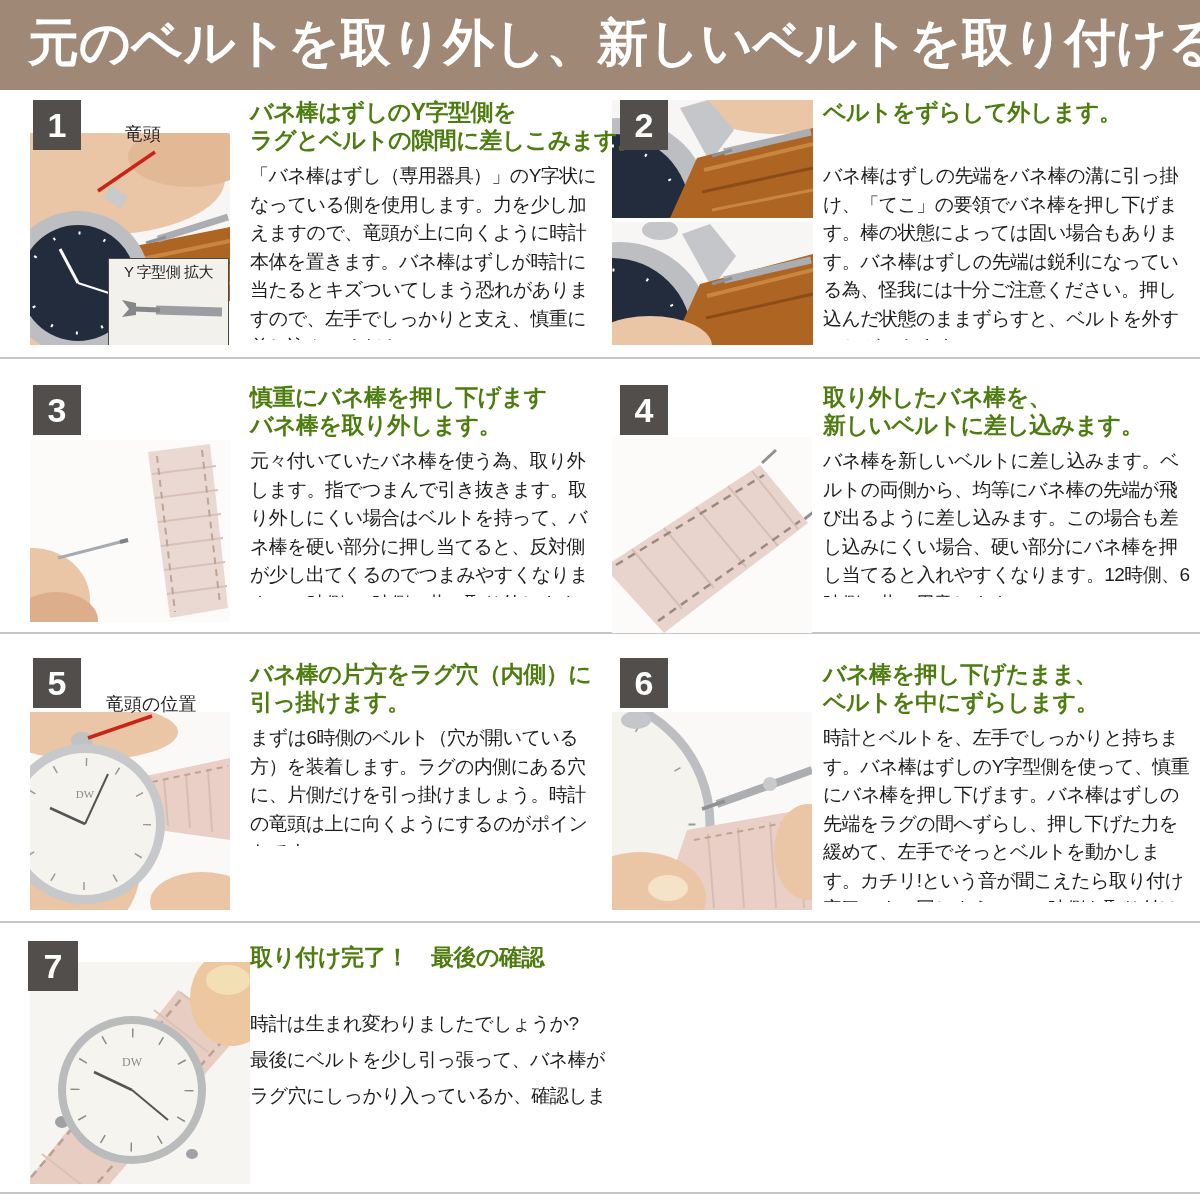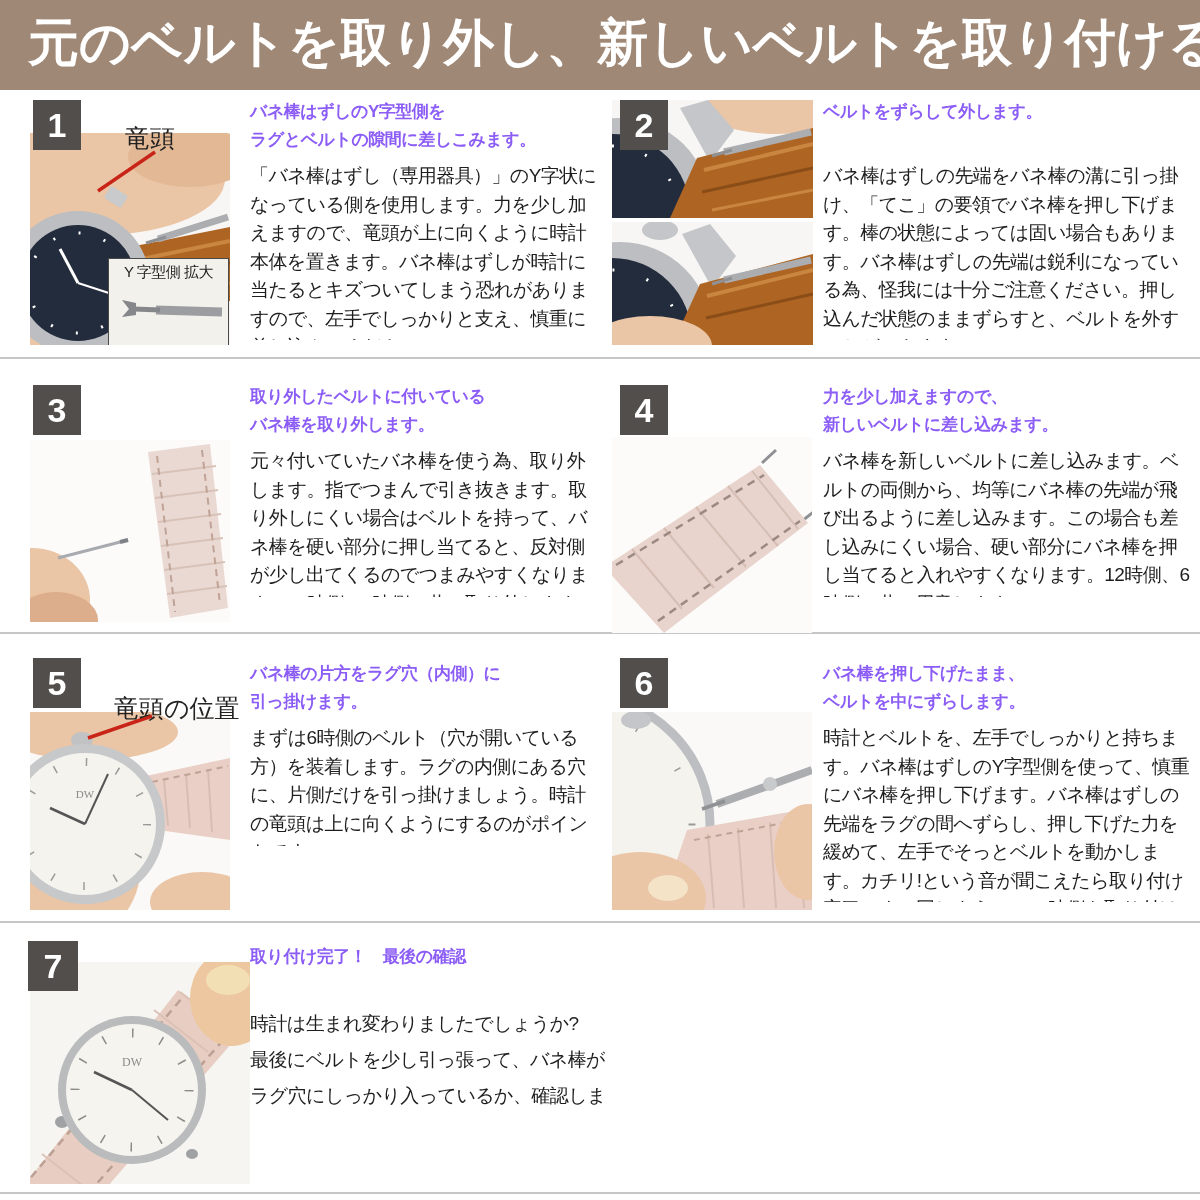--- a/index.html
+++ b/index.html
@@ -17,29 +17,29 @@
     font-size:51px; font-weight:bold; color:#ffffff; white-space:nowrap; letter-spacing:0;
   }
   .divider { position:absolute; left:0; width:1200px; height:2px; background:#c6c6c6; }
   .num {
     position:absolute; width:48px; height:50px; background:#514E4B; z-index:5;
     color:#fff; font-size:34px; font-weight:bold; text-align:center; line-height:50px;
   }
   .photo { position:absolute; overflow:hidden; z-index:1; background:#f7f6f4; }
   .photo svg { display:block; }
   .title {
-    position:absolute; z-index:2; font-size:17px; font-weight:bold; color:#8b5cf6;
+    position:absolute; z-index:2; font-size:23px; font-weight:bold; color:#4d7c0f;
     line-height:28px; white-space:nowrap; letter-spacing:-0.5px;
   }
   .body {
     position:absolute; z-index:2; font-size:19px; color:#1e1e1e;
     line-height:28.5px; letter-spacing:-0.6px; overflow:hidden;
   }
   .body.wide { line-height:36px; }
-  .plabel { position:absolute; z-index:6; font-size:25px; color:#222; white-space:nowrap; }
+  .plabel { position:absolute; z-index:6; font-size:18px; color:#222; white-space:nowrap; }
   .inset {
     position:absolute; z-index:6; background:#f3f1ec; border:1px solid #4a4a4a;
   }
   .inset .ilabel { font-size:15px; color:#1e1e1e; text-align:center; padding-top:4px; letter-spacing:-0.5px; }
   .inset svg { display:block; margin:6px auto 0 auto; }
 </style>
 </head>
 <body>
 
 <div class="header">
@@ -141,21 +141,21 @@
         <path d="M128,82 L191,74"></path>
       <path d="M131,106 L193,98"></path>
         <path d="M134,130 L195,122"></path>
         <path d="M137,154 L197,146"></path>
     </g>
     <path d="M127,16 L145,172" stroke="#BFA396" stroke-width="2" stroke-dasharray="7 5" fill="none"></path>
     <path d="M172,10 L190,164" stroke="#BFA396" stroke-width="2" stroke-dasharray="7 5" fill="none"></path>
   </svg>
 </div>
 <div class="title" style="left:250px; top:383px;">
-  <div>取り外したベルトに付いている</div>
+  <div>慎重にバネ棒を押し下げます</div>
     <div>バネ棒を取り外します。</div>
 </div>
 <div class="body" style="left:250px; top:447px; width:352px; max-height:150px;">元々付いていたバネ棒を使う為、取り外します。指でつまんで引き抜きます。取り外しにくい場合はベルトを持って、バネ棒を硬い部分に押し当てると、反対側が少し出てくるのでつまみやすくなります。12時側、6時側、共に取り外します。</div>
 
 <div class="num" style="left:620px; top:385px;">4</div>
 <div class="photo" style="left:612px; top:437px; width:200px; height:196px; background:#fcfbfa;">
   <svg width="200" height="196" viewBox="0 0 200 196">
     <rect width="200" height="196" fill="#fcfbfa"></rect>
     <line x1="150" y1="26" x2="164" y2="13" stroke="#8E9094" stroke-width="3"></line>
     <line x1="190" y1="84" x2="204" y2="73" stroke="#8E9094" stroke-width="3"></line>
@@ -165,29 +165,29 @@
         <path d="M52,91 L102,151"></path>
         <path d="M84,70 L134,130"></path>
       <path d="M116,49 L166,109"></path>
         <path d="M140,34 L186,92"></path>
     </g>
     <path d="M4,128 L152,38" stroke="#9C8A82" stroke-width="2.5" stroke-dasharray="8 6" fill="none"></path>
     <path d="M46,184 L188,84" stroke="#9C8A82" stroke-width="2.5" stroke-dasharray="8 6" fill="none"></path>
   </svg>
 </div>
 <div class="title" style="left:823px; top:383px;">
-  <div>力を少し加えますので、</div>
+  <div>取り外したバネ棒を、</div>
     <div>新しいベルトに差し込みます。</div>
 </div>
 <div class="body" style="left:823px; top:447px; width:368px; max-height:150px;">バネ棒を新しいベルトに差し込みます。ベルトの両側から、均等にバネ棒の先端が飛び出るように差し込みます。この場合も差し込みにくい場合、硬い部分にバネ棒を押し当てると入れやすくなります。12時側、6時側、共に用意します。</div>
 
 <div class="divider" style="top:632px;"></div>
 
 <div class="num" style="left:33px; top:658px;">5</div>
-<div class="plabel" style="left:106px; top:692px;margin-left:8px;">竜頭の位置</div>
+<div class="plabel" style="left:106px; top:692px;">竜頭の位置</div>
 <div class="photo" style="left:30px; top:712px; width:200px; height:198px; background:#faf9f7;">
   <svg width="200" height="198" viewBox="0 0 200 198">
     <rect width="200" height="198" fill="#faf9f7"></rect>
     <ellipse cx="22" cy="158" rx="88" ry="78" fill="#EAC5A6"></ellipse>
     <ellipse cx="60" cy="20" rx="88" ry="28" fill="#EAC5A6"></ellipse>
     <ellipse cx="172" cy="190" rx="52" ry="30" fill="#EAC5A6"></ellipse>
     <path d="M116,64 L200,46 L200,128 L128,118 Z" fill="#E9CFC5"></path>
     <g stroke="#D6BEB4" stroke-width="2" fill="none">
       <path d="M134,68 L138,114"></path>
         <path d="M156,62 L160,116"></path>

